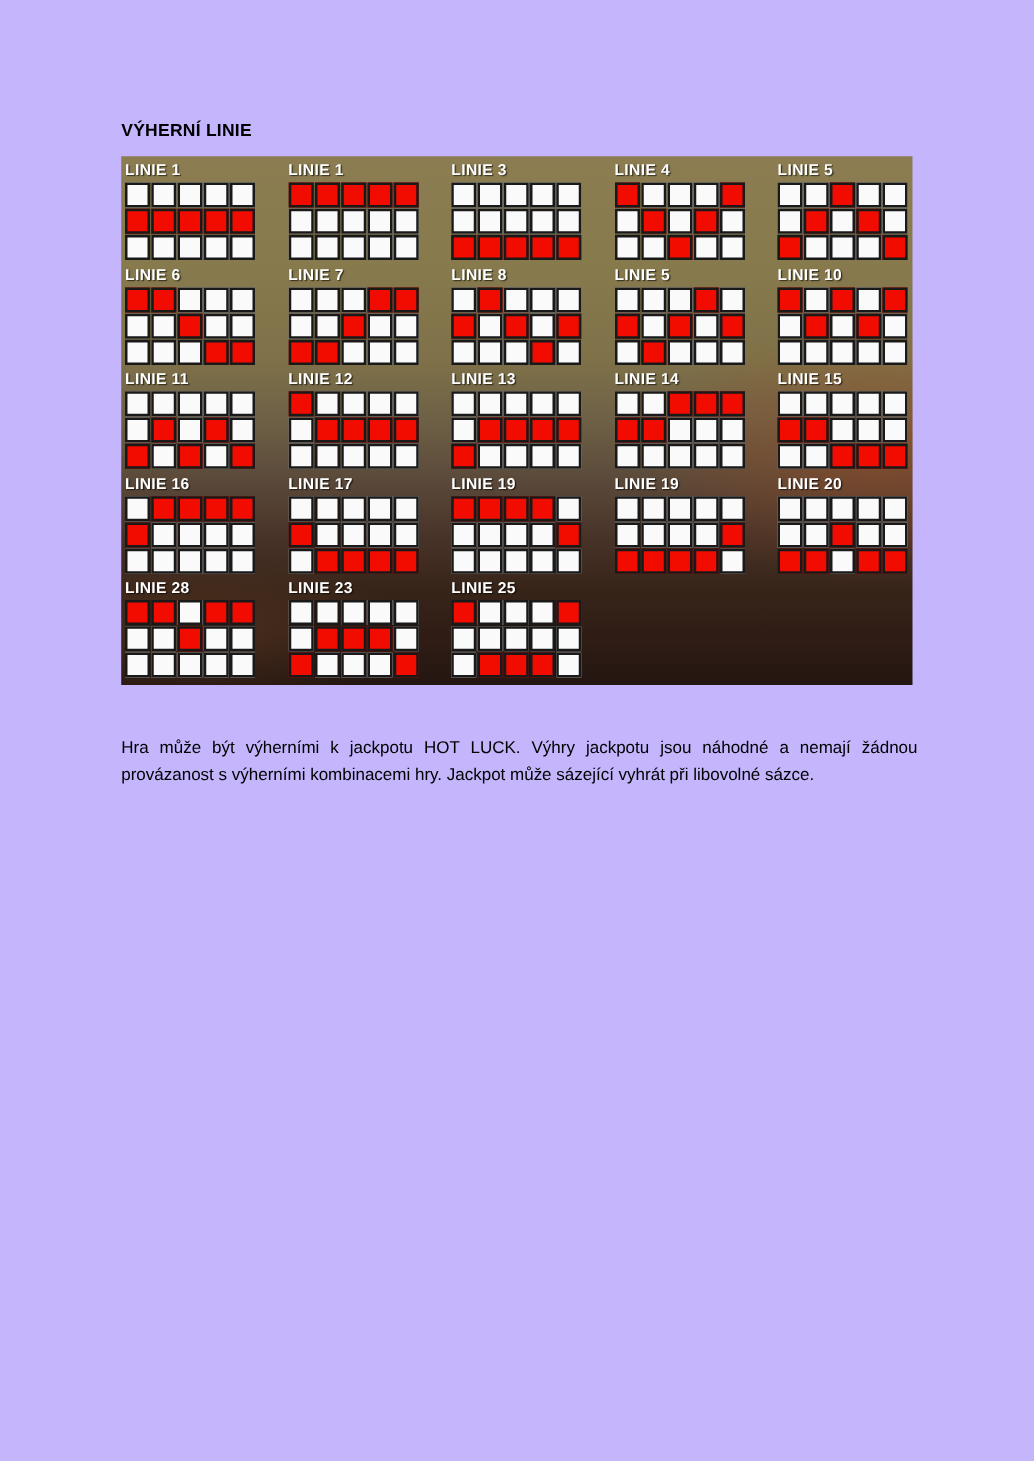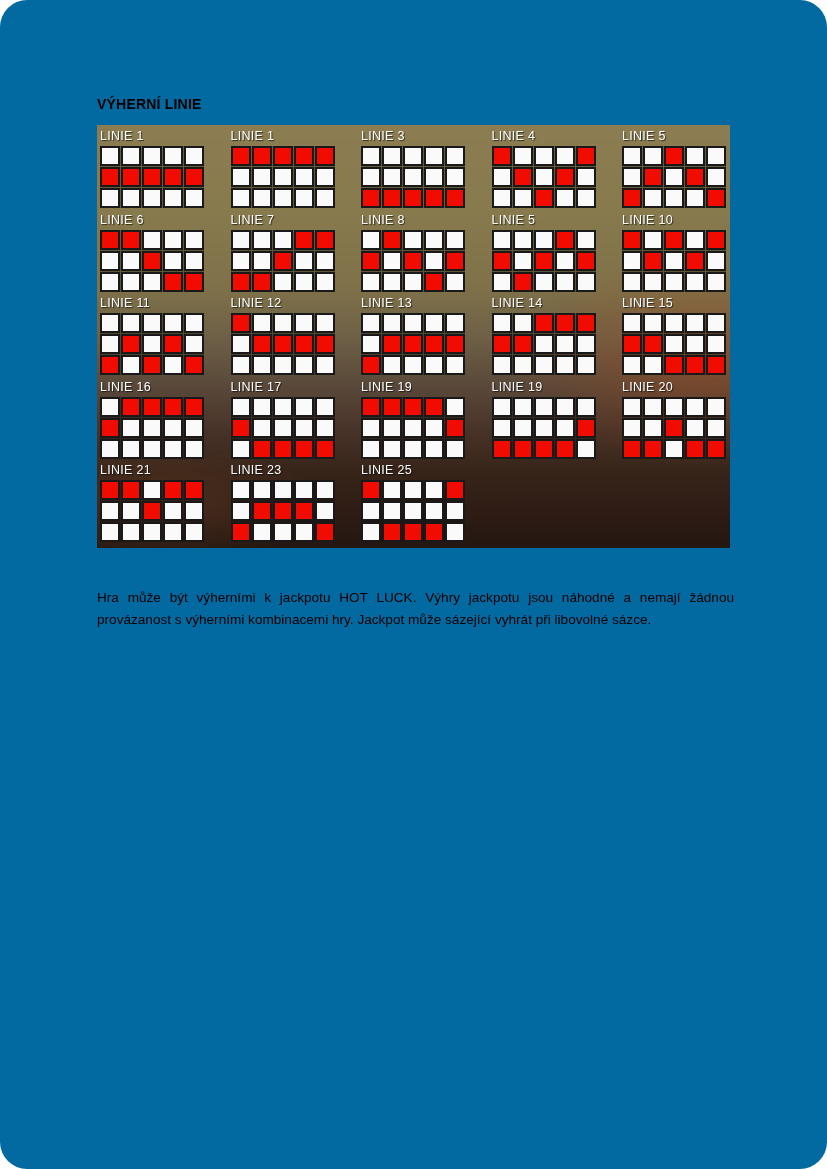--- a/index.html
+++ b/index.html
@@ -5,23 +5,22 @@
   html, body {
     margin: 0;
     padding: 0;
     background: #ffffff;
     font-family: "Liberation Sans", sans-serif;
   }
   .page {
     position: relative;
     width: 827px;
     height: 1169px;
-    background: #0369a1;
+    background: #c4b5fd;
     overflow: hidden;
-    border-radius: 27px;
   }
   .title {
     position: absolute;
     left: 97px;
     top: 96px;
     margin: 0;
     font-size: 14px;
     font-weight: bold;
     color: #000000;
     letter-spacing: 0.2px;
@@ -54,21 +53,21 @@
   }
   .line-block {
     padding-top: 1px;
   }
   .line-label {
     height: 15px;
     line-height: 15px;
     margin-bottom: 2px;
     color: var(--label-color, #ffffff);
     font-size: 12.5px;
-    font-weight: normal;
+    font-weight: bold;
     letter-spacing: 0.3px;
     text-shadow: 1px 1px 1px rgba(0,0,0,0.65);
     white-space: nowrap;
   }
   .cells {
     display: grid;
     grid-template-columns: repeat(5, 20px);
     grid-auto-rows: 20px;
     gap: 1px;
     width: max-content;
@@ -494,21 +493,21 @@
           <div class="cell"></div>
           <div class="cell"></div>
           <div class="cell red"></div>
           <div class="cell red"></div>
           <div class="cell"></div>
           <div class="cell red"></div>
           <div class="cell red"></div>
         </div>
       </div>
       <div class="line-block">
-        <div class="line-label">LINIE 21</div>
+        <div class="line-label">LINIE 28</div>
         <div class="cells">
           <div class="cell red"></div>
           <div class="cell red"></div>
           <div class="cell"></div>
           <div class="cell red"></div>
           <div class="cell red"></div>
           <div class="cell"></div>
           <div class="cell"></div>
           <div class="cell red"></div>
           <div class="cell"></div>

